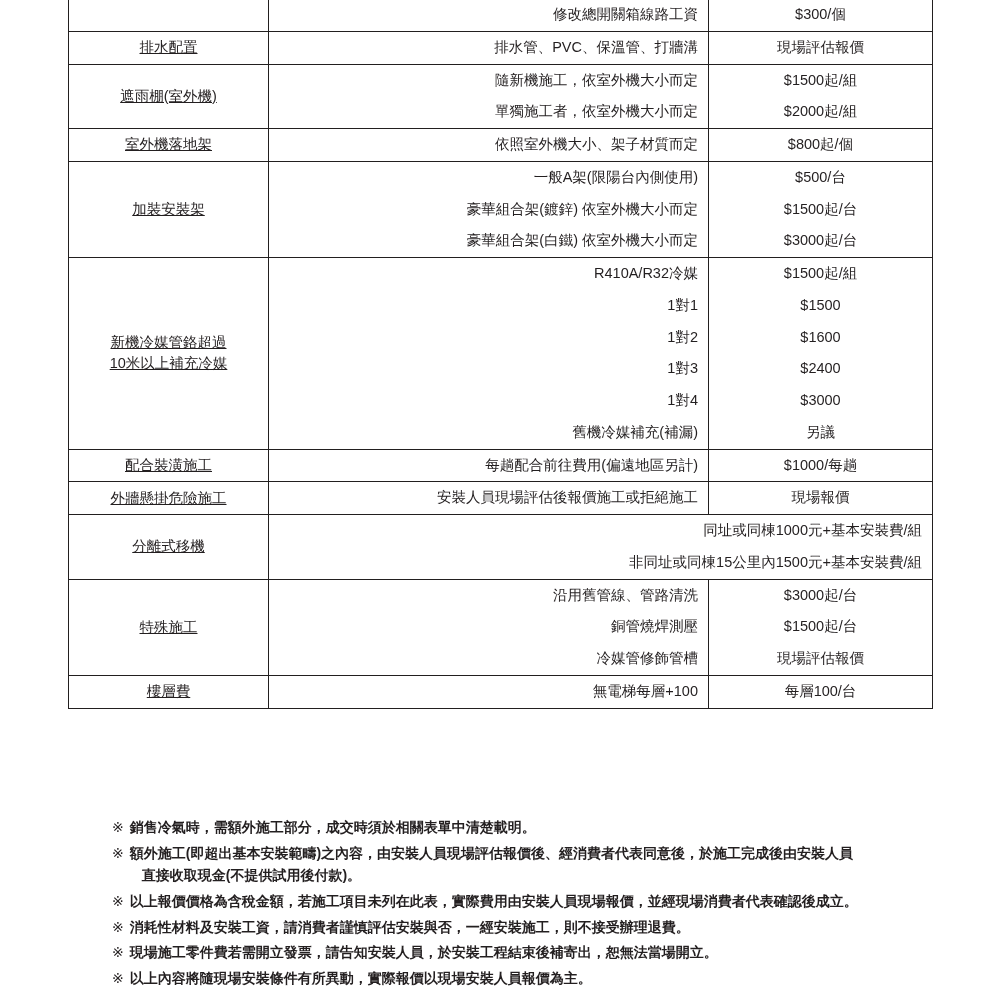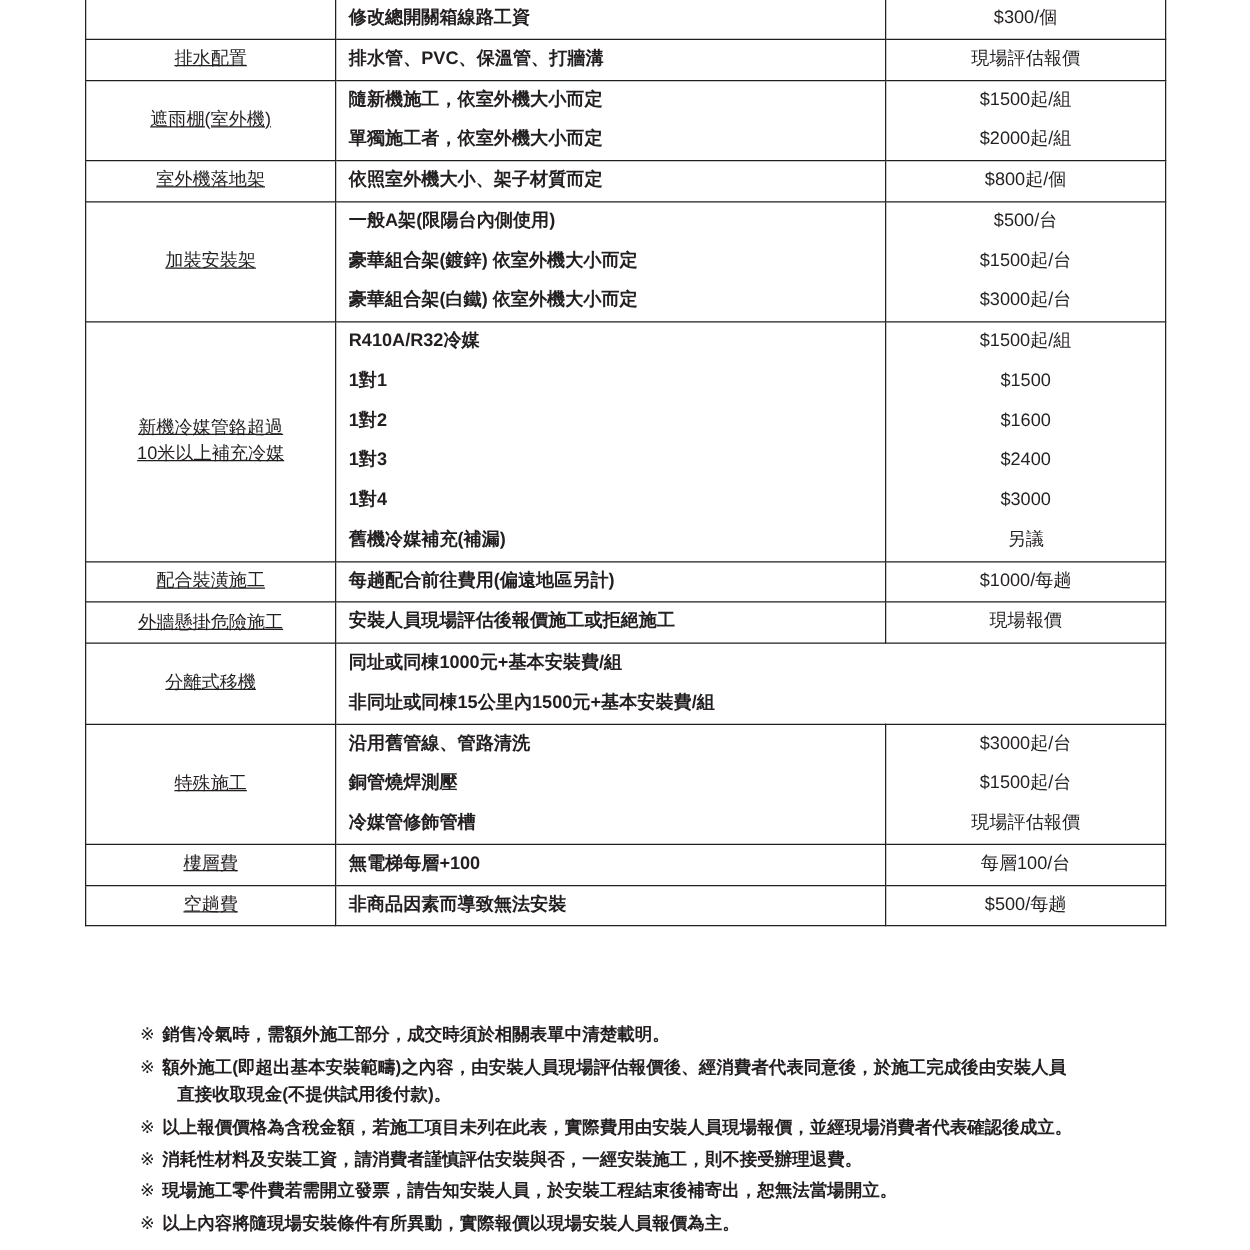--- a/index.html
+++ b/index.html
@@ -42,24 +42,23 @@
   .col-desc { width: 440px; }
   .col-price { width: 224px; }
 
   td.cat {
     text-align: center;
     padding: 4px 6px;
     line-height: 1.45;
     text-decoration: underline;
   }
   td.desc {
-    text-align: left;
+    text-align: right;
     padding: 5px 10px;
     line-height: 1.45;
-    font-weight: bold;
   }
   td.price {
     text-align: center;
     padding: 5px 10px;
     line-height: 1.45;
   }
 
   
   .sub {
     display: block;
@@ -218,29 +217,20 @@
           </tr>
           <tr>
             <td class="cat">樓層費</td>
             <td class="desc nopad">
               <span class="sub">無電梯每層+100</span>
             </td>
             <td class="price nopad">
               <span class="sub">每層100/台</span>
             </td>
           </tr>
-          <tr>
-            <td class="cat">空趟費</td>
-            <td class="desc nopad">
-              <span class="sub">非商品因素而導致無法安裝</span>
-            </td>
-            <td class="price nopad">
-              <span class="sub">$500/每趟</span>
-            </td>
-          </tr>
         </tbody>
     </table>
   </div>
 
   <div class="notes" id="notes">
       <div class="note">
         <span class="mark">※</span>
         <span class="txt">銷售冷氣時，需額外施工部分，成交時須於相關表單中清楚載明。</span>
       </div>
       <div class="note">

